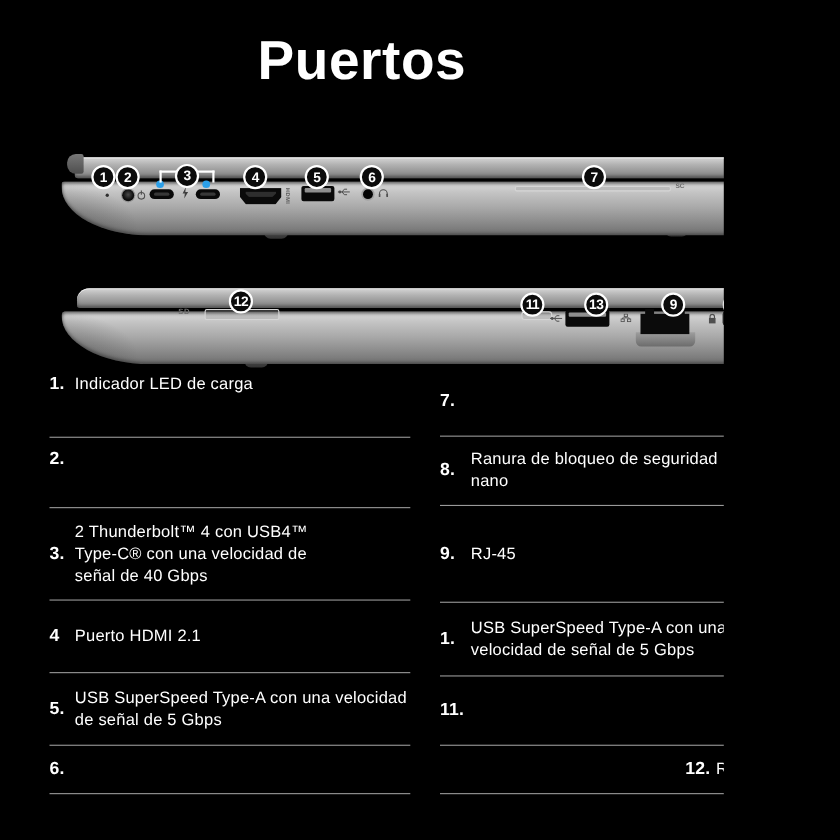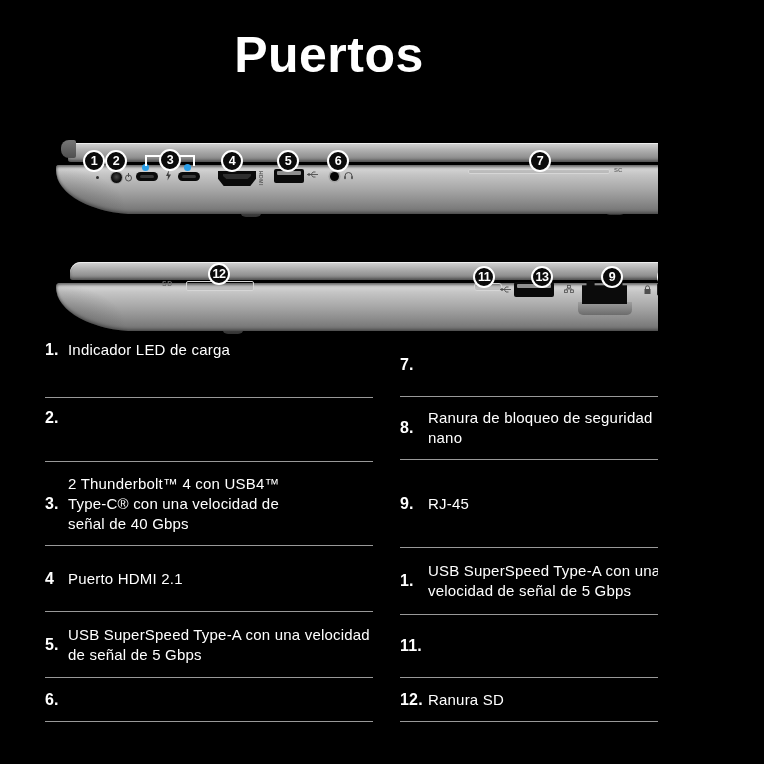--- a/index.html
+++ b/index.html
@@ -218,19 +218,19 @@
       <span class="num">9.</span>
       <span class="txt">RJ-45</span>
     </div>
     <div class="row h67" style="border-bottom-color: rgb(153, 153, 153);">
       <span class="num">1.</span>
       <span class="txt">USB SuperSpeed Type-A con una velocidad de señal de 5 Gbps</span>
     </div>
     <div class="row h63" style="border-bottom-color: rgb(153, 153, 153);">
       <span class="num">11.</span>
     </div>
-    <div class="row h44" style="border-bottom-color: rgb(153, 153, 153);">
+    <div class="row h44" style="border-bottom-color: rgb(153, 153, 153); justify-content: flex-end;">
       <span class="num">12.</span>
       <span class="txt">Ranura SD</span>
     </div>
   </div>
 
 </div>
 
 </body></html>

